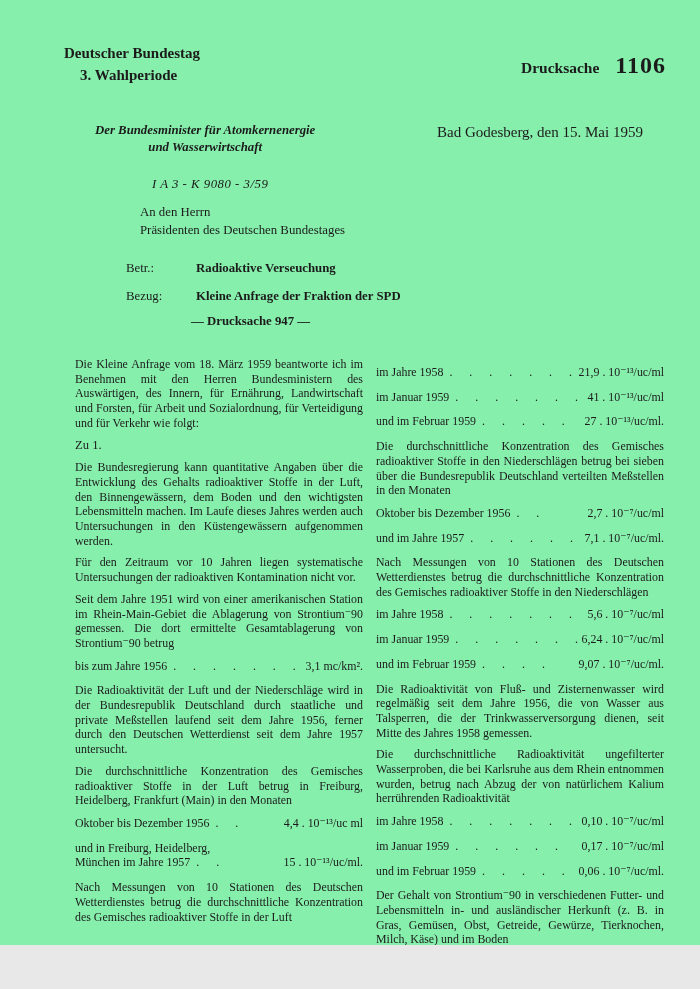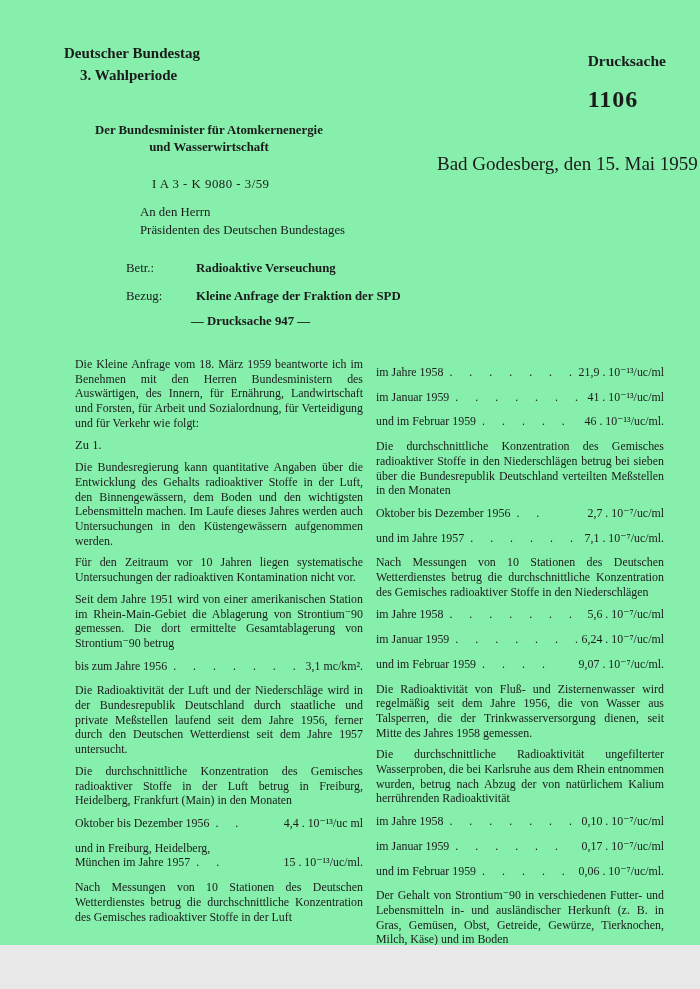--- a/index.html
+++ b/index.html
@@ -5,29 +5,29 @@
   html,body{margin:0;padding:0;background:#e8e8e8;}
   .page{
     position:relative;width:700px;height:945px;background:#86efac;
     font-family:"Liberation Serif","DejaVu Serif",serif;color:#1b1b1b;
     margin:0 auto;overflow:hidden;
   }
   
   .masthead{position:absolute;left:64px;right:34px;top:44px;display:flex;justify-content:space-between;align-items:flex-start;}
   .org{font-weight:bold;font-size:15px;line-height:19px;}
   .period{font-weight:bold;font-size:15px;line-height:19px;margin-left:16px;margin-top:3px;}
-  .mast-right{display:flex;align-items:baseline;gap:16px;margin-top:8px;flex-direction:column;}
+  .mast-right{display:flex;align-items:baseline;gap:16px;margin-top:8px;}
   .doctype{font-weight:bold;font-size:15.5px;}
   .docnum{font-size:24px;font-weight:600;letter-spacing:1px;}
   
-  .sender{position:absolute;left:95px;top:122px;font-size:12.8px;line-height:17px;}
+  .sender{position:absolute;left:95px;top:122px;font-size:12.8px;line-height:17px;font-style:italic;}
   .s1{font-weight:bold;}
   .s2{font-weight:bold;text-align:center;}
   .s3{margin-top:20px;padding-left:57px;letter-spacing:0.5px;}
-  .dateline{position:absolute;left:437px;top:153px;font-size:19px;}
+  .dateline{position:absolute;left:437px;top:124px;font-size:15px;}
   
   .recipient{position:absolute;left:140px;top:203px;font-size:12.8px;line-height:18px;}
   
   .subject{position:absolute;left:126px;top:260px;font-size:12.8px;line-height:17px;}
   .subj-row{display:flex;margin-bottom:11px;}
   .sl{width:50px;flex-shrink:0;}
   .st{font-weight:bold;margin-left:20px;}
   .sref{font-weight:bold;padding-left:65px;margin-top:8px;}
   
   .columns{position:absolute;left:75px;top:357px;width:588px;display:flex;gap:13px;}
@@ -122,21 +122,21 @@
         <span class="mval">21,9 . 10⁻¹³/uc/ml</span>
       </div>
       <div class="mrow">
         <span class="mlabel">im Januar 1959</span>
         <span class="mdots">. . . . . . .</span>
         <span class="mval">41 . 10⁻¹³/uc/ml</span>
       </div>
       <div class="mrow">
         <span class="mlabel">und im Februar 1959</span>
         <span class="mdots">. . . . .</span>
-        <span class="mval">46 . 10⁻¹³/uc/ml.</span>
+        <span class="mval">27 . 10⁻¹³/uc/ml.</span>
       </div>
       <p>Die durchschnittliche Konzentration des Gemisches radioaktiver Stoffe in den Niederschlägen betrug bei sieben über die Bundesrepublik Deutschland verteilten Meßstellen in den Monaten</p>
       <div class="mrow">
         <span class="mlabel">Oktober bis Dezember 1956</span>
         <span class="mdots">. .</span>
         <span class="mval">2,7 . 10⁻⁷/uc/ml</span>
       </div>
       <div class="mrow">
         <span class="mlabel">und im Jahre 1957</span>
         <span class="mdots">. . . . . .</span>

